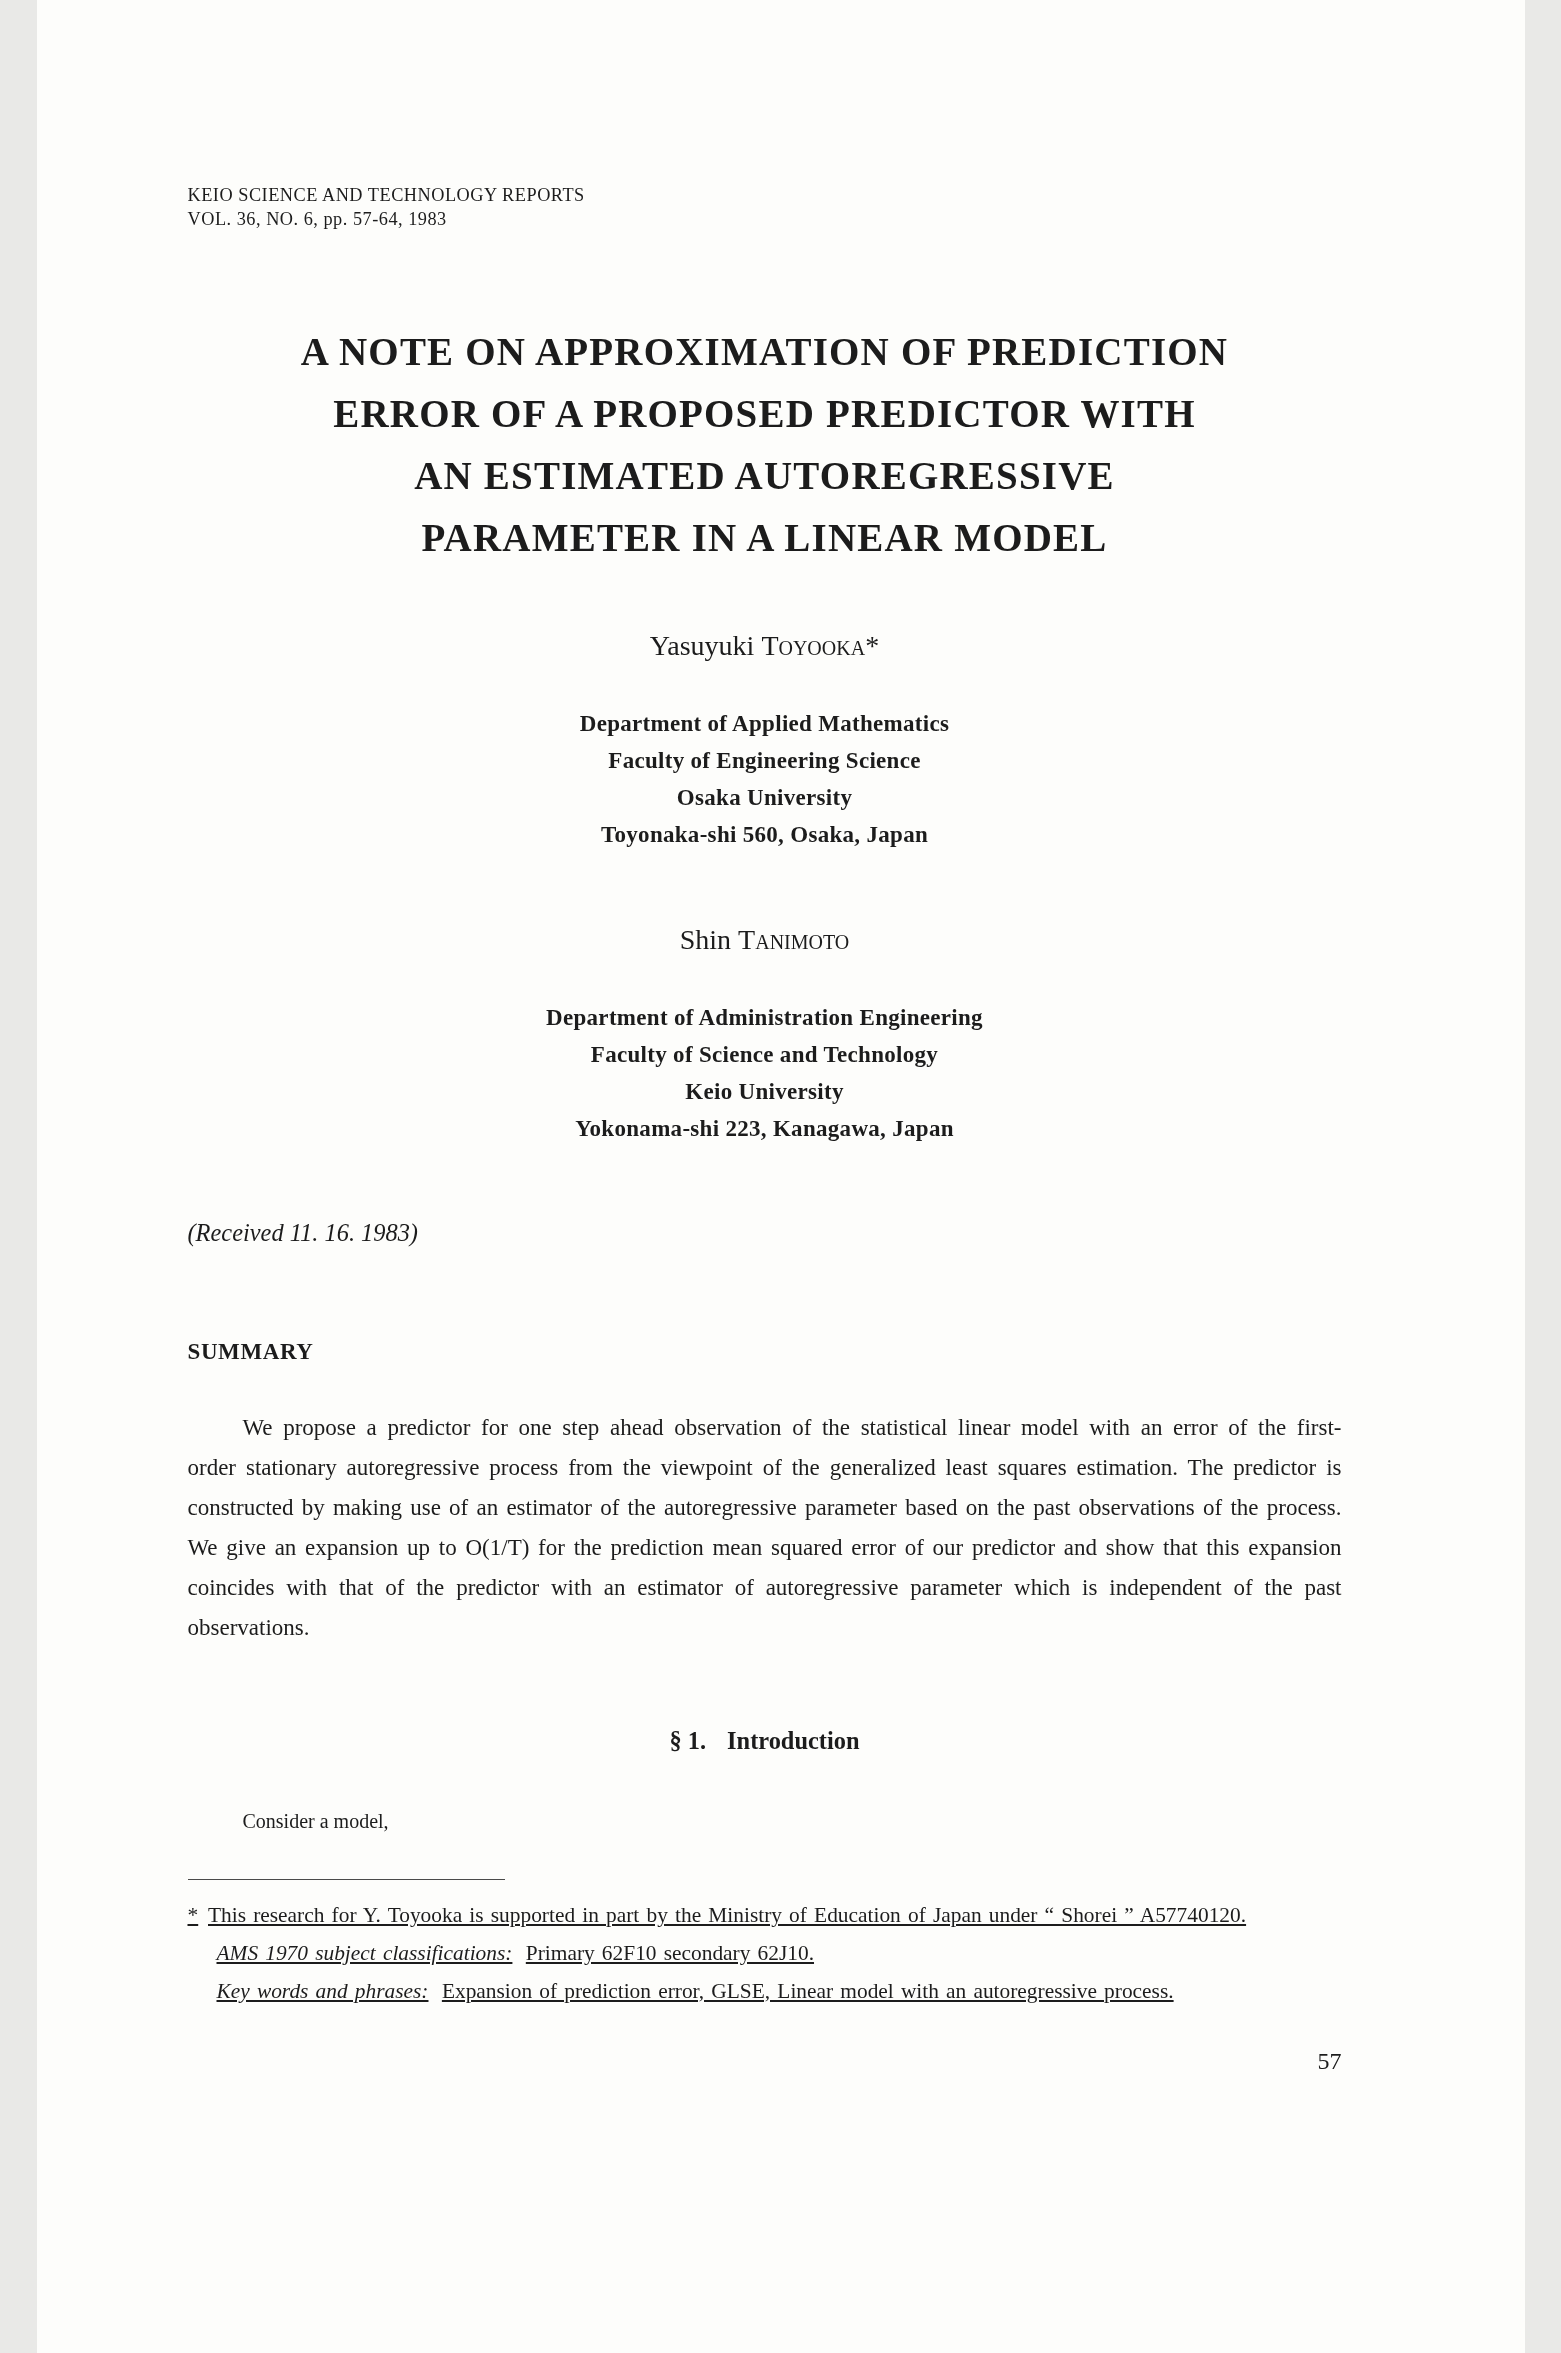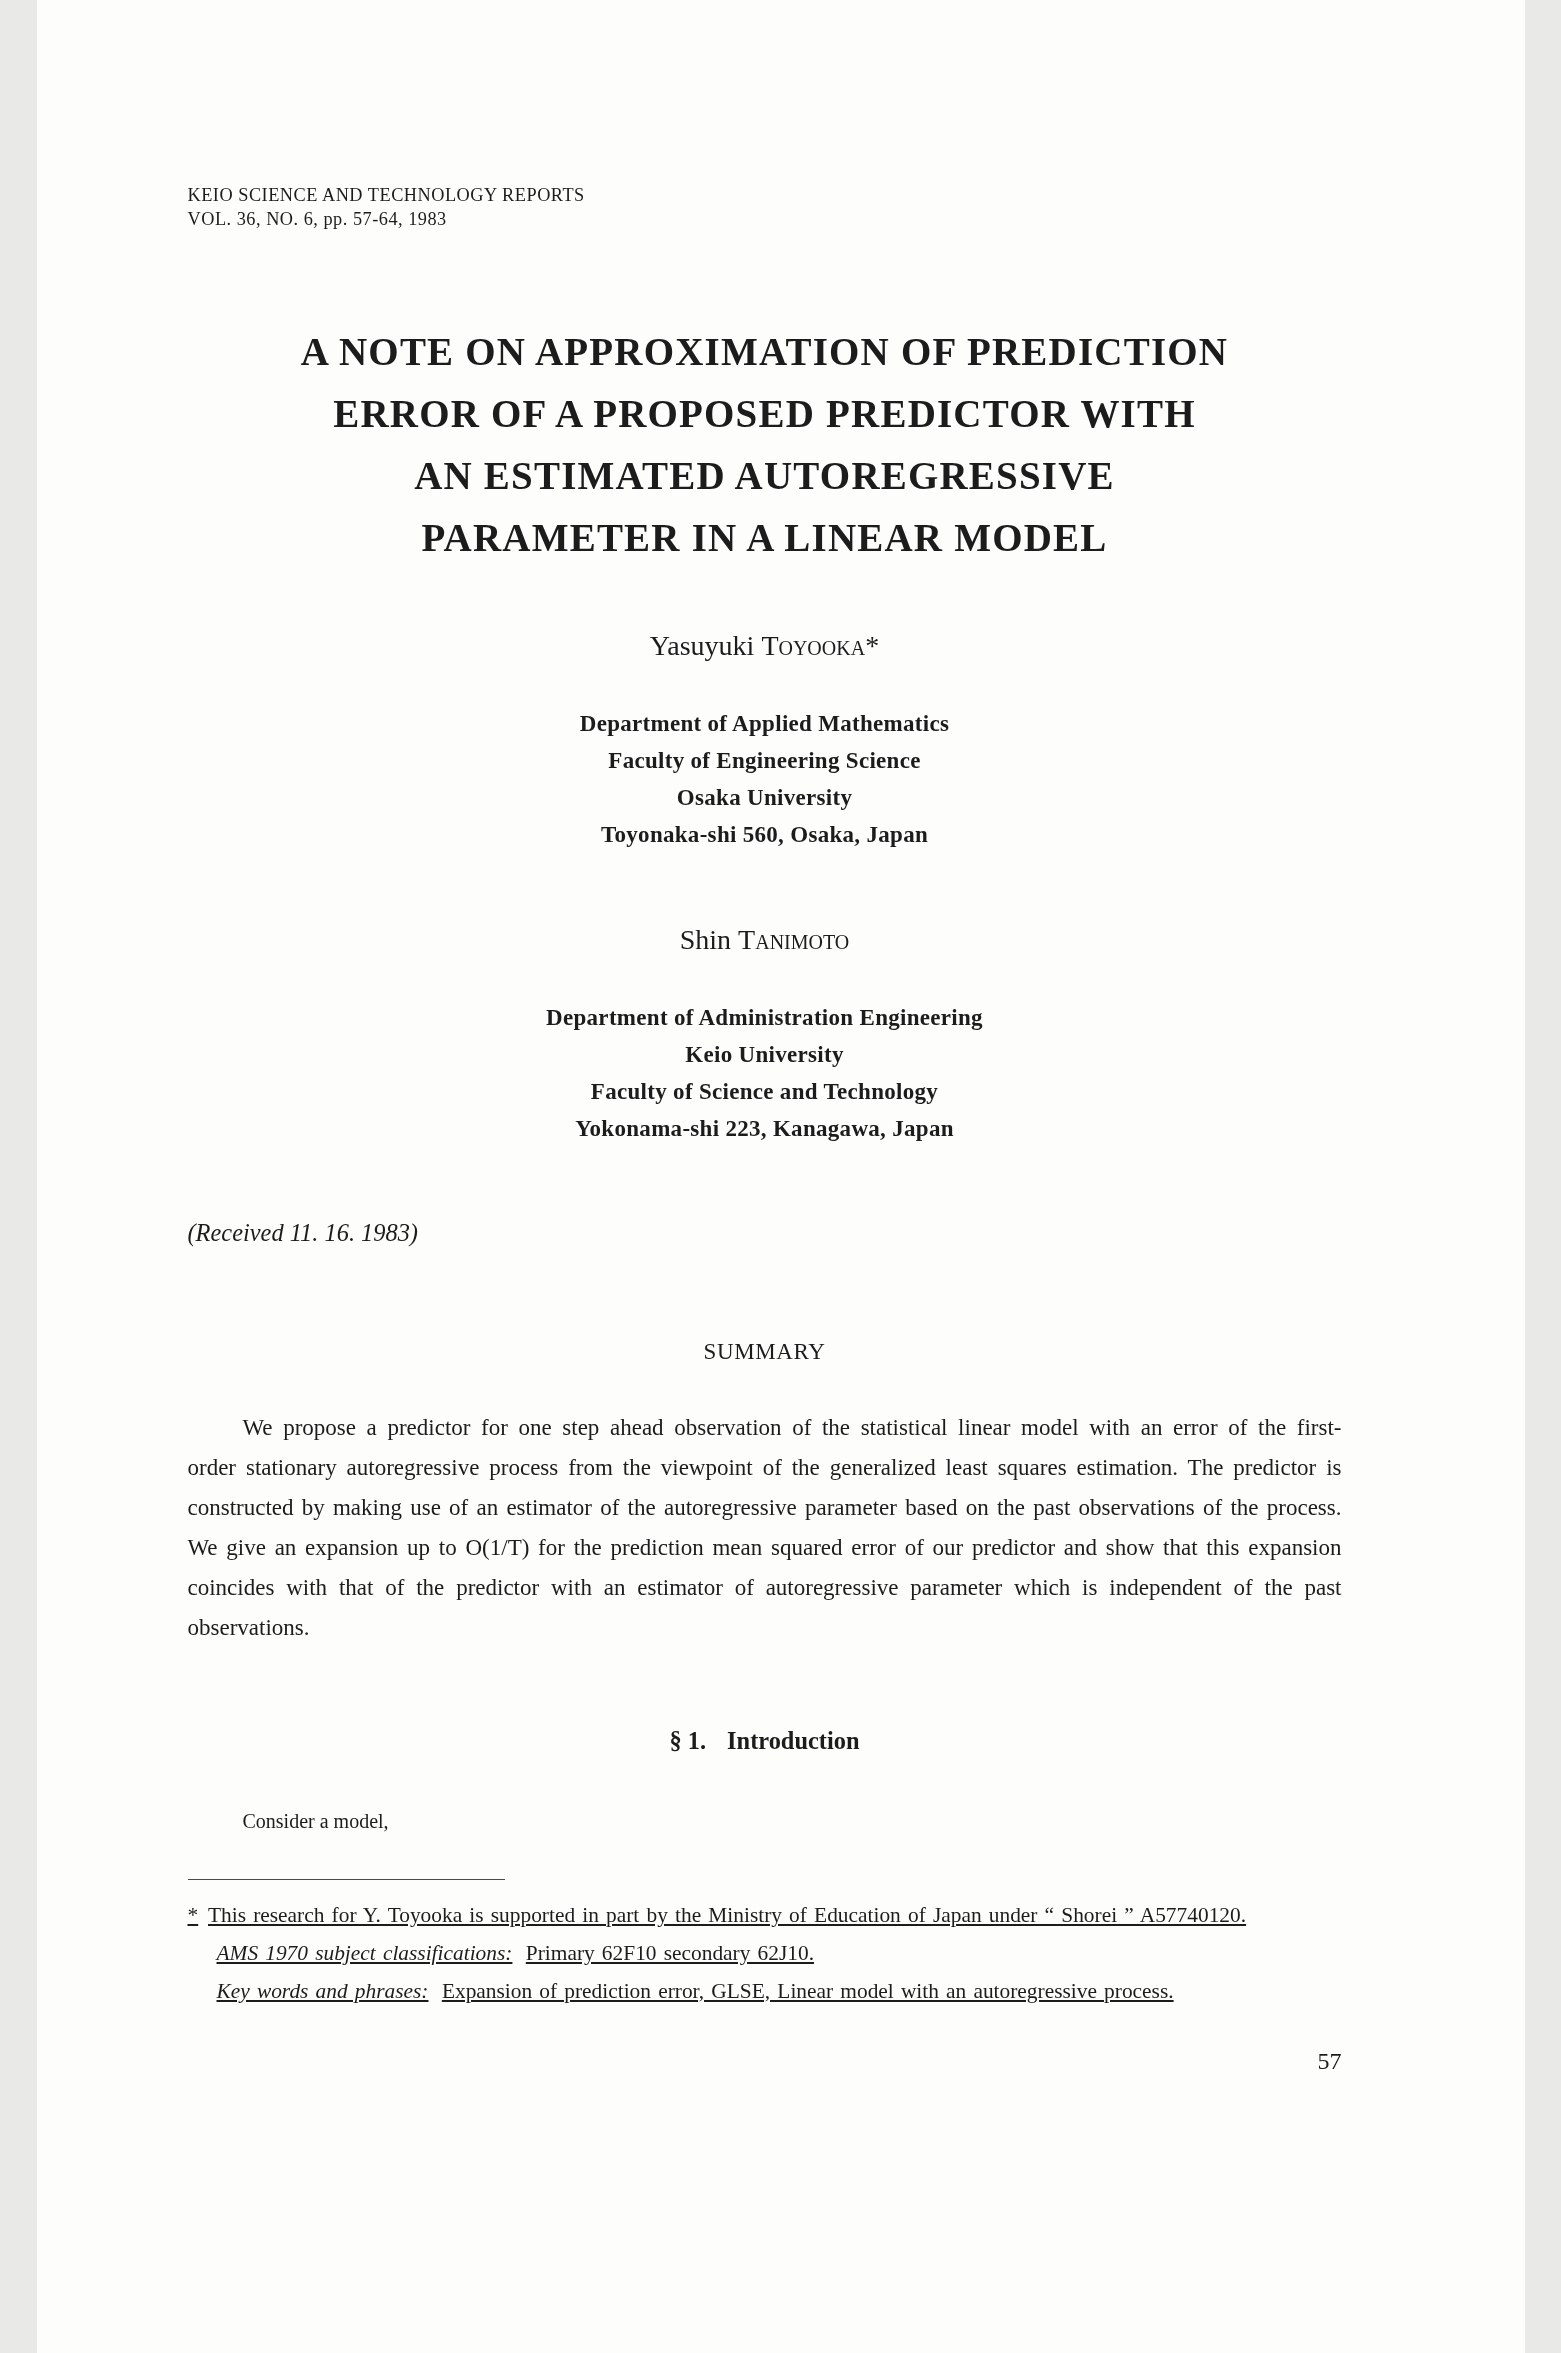--- a/index.html
+++ b/index.html
@@ -50,23 +50,23 @@
   .author-2 { margin-top: 71px; }
   .received {
     margin-top: 72px;
     font-size: 24.4px;
     font-style: italic;
     text-align: left;
   }
   .summary-heading {
     margin: 92px 0 0 0;
     font-size: 23px;
-    font-weight: normal;
+    font-weight: bold;
     letter-spacing: 0.6px;
-    text-align: center;
+    text-align: left;
   }
   .summary-text {
     margin: 43px 0 0 0;
     font-size: 23px;
     line-height: 40px;
     text-align: justify;
     text-indent: 55px;
     word-spacing: 2.4px;
   }
   .section-heading {
@@ -136,22 +136,22 @@
     <div>Toyonaka-shi 560, Osaka, Japan</div>
   </div>
 
   <div class="author author-2">
     <span>Shin</span>
     <span class="family">Tanimoto</span>
   </div>
 
   <div class="affiliation">
     <div>Department of Administration Engineering</div>
+    <div>Faculty of Science and Technology</div>
     <div>Keio University</div>
-    <div>Faculty of Science and Technology</div>
     <div>Yokonama-shi 223, Kanagawa, Japan</div>
   </div>
 
   <div class="received">(Received 11. 16. 1983)</div>
 
   <h2 class="summary-heading">SUMMARY</h2>
 
   <p class="summary-text">We propose a predictor for one step ahead observation of the statistical linear model with an error of the first-order stationary autoregressive process from the viewpoint of the generalized least squares estimation.  The predictor is constructed by making use of an estimator of the autoregressive parameter based on the past observations of the process. We give an expansion up to O(1/T) for the prediction mean squared error of our predictor and show that this expansion coincides with that of the predictor with an estimator of autoregressive parameter which is independent of the past observations.</p>
 
   <h2 class="section-heading">

